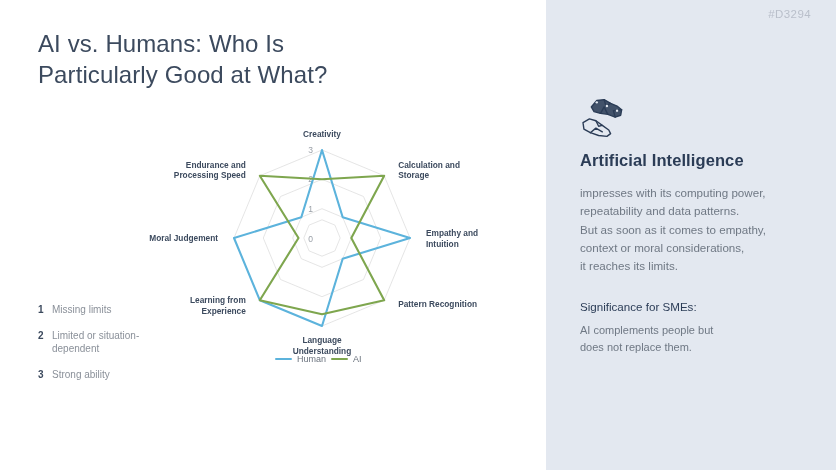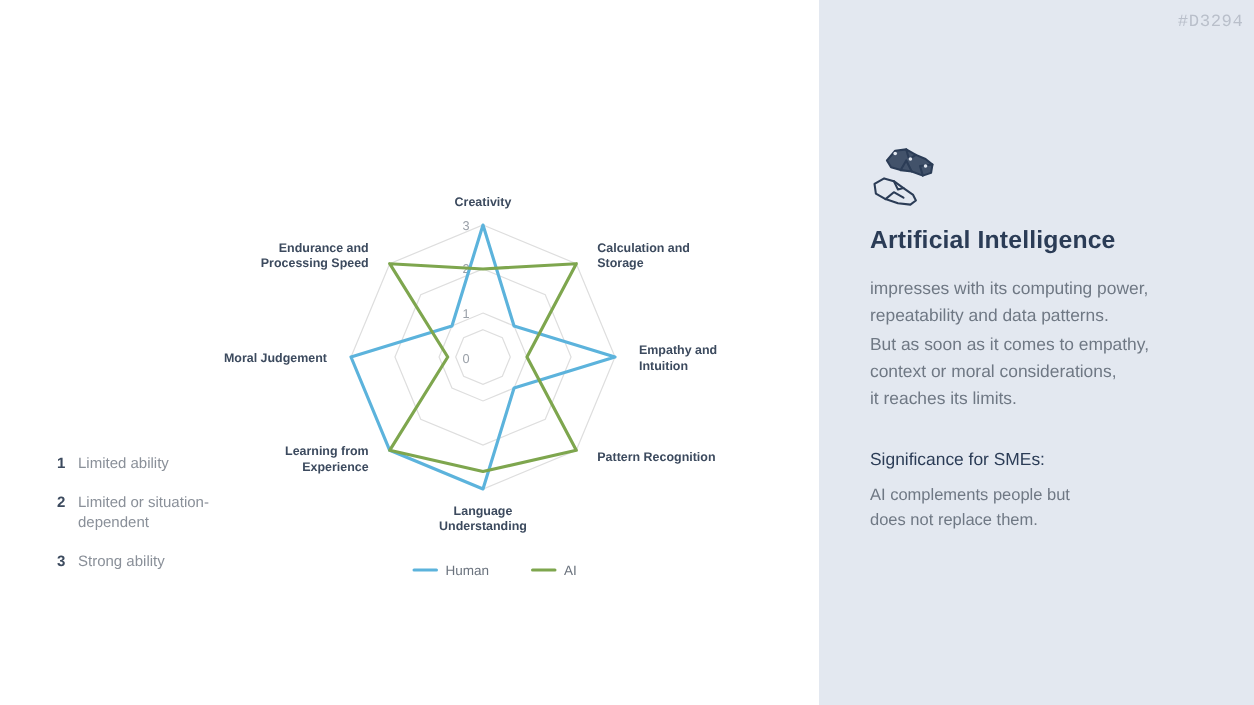--- a/index.html
+++ b/index.html
@@ -11,23 +11,23 @@
     position:relative;
   }
   .slide{position:absolute;inset:0;}
 
   
   .right-panel{
     position:absolute;left:546px;top:0;width:290px;height:470px;
     background:#e3e8f0;
   }
   .slide-id{
-    position:absolute;right:7px;top:8px;
+    position:absolute;right:25px;top:8px;
     font-size:11.5px;color:#b9bfca;letter-spacing:.4px;
-    font-family:Liberation Mono, monospace;
+    font-family:Liberation Sans, sans-serif;
   }
   .panel-inner{position:absolute;left:34px;top:95px;width:232px;}
   .ai-icon{width:52px;height:46px;display:block;margin-bottom:10px;}
   .panel-title{
     font-size:16.5px;font-weight:bold;color:#2b3c56;
     margin:0 0 14px 0;letter-spacing:.1px;
   }
   .panel-body{
     font-size:11.6px;color:#6f7884;line-height:1.58;
     white-space:pre-line;margin:0;
@@ -69,22 +69,22 @@
     font-family:"Liberation Sans", sans-serif;
   }
   .tick-label{
     font-size:8.5px;fill:#9aa0a8;
     font-family:"Liberation Sans", sans-serif;
   }
   .grid-poly{fill:none;stroke:#dedede;stroke-width:.8;}
   .series-line{fill:none;stroke-width:2.1;stroke-linejoin:round;}
 
   .chart-legend{
-    position:absolute;left:275px;top:375px;
-    display:flex;align-items:center;gap:28px;
+    position:absolute;left:275px;top:354px;
+    display:flex;align-items:center;gap:5px;
     font-size:9px;color:#6b737e;
   }
   .leg-item{display:flex;align-items:center;gap:5px;}
   .leg-swatch{width:17px;height:2.4px;display:inline-block;border-radius:1px;}
 </style>
 </head>
 <body>
 
 <div class="slide">
 
@@ -119,25 +119,27 @@
 it reaches its limits.</p>
     </div>
 
     <div class="panel-sub">
       <p class="panel-sub-title">Significance for SMEs:</p>
       <p class="panel-sub-body">AI complements people but
 does not replace them.</p>
     </div>
   </div>
 
+  <h1 class="title">AI vs. Humans: Who Is
+Particularly Good at What?</h1>
 
   <div class="scale-legend">
     <div class="scale-row">
       <span class="scale-num">1</span>
-      <span class="scale-txt">Limited ability</span>
+      <span class="scale-txt">Missing limits</span>
     </div>
     <div class="scale-row">
       <span class="scale-num">2</span>
       <span class="scale-txt">Limited or situation-
 dependent</span>
     </div>
     <div class="scale-row">
       <span class="scale-num">3</span>
       <span class="scale-txt">Strong ability</span>
     </div>

